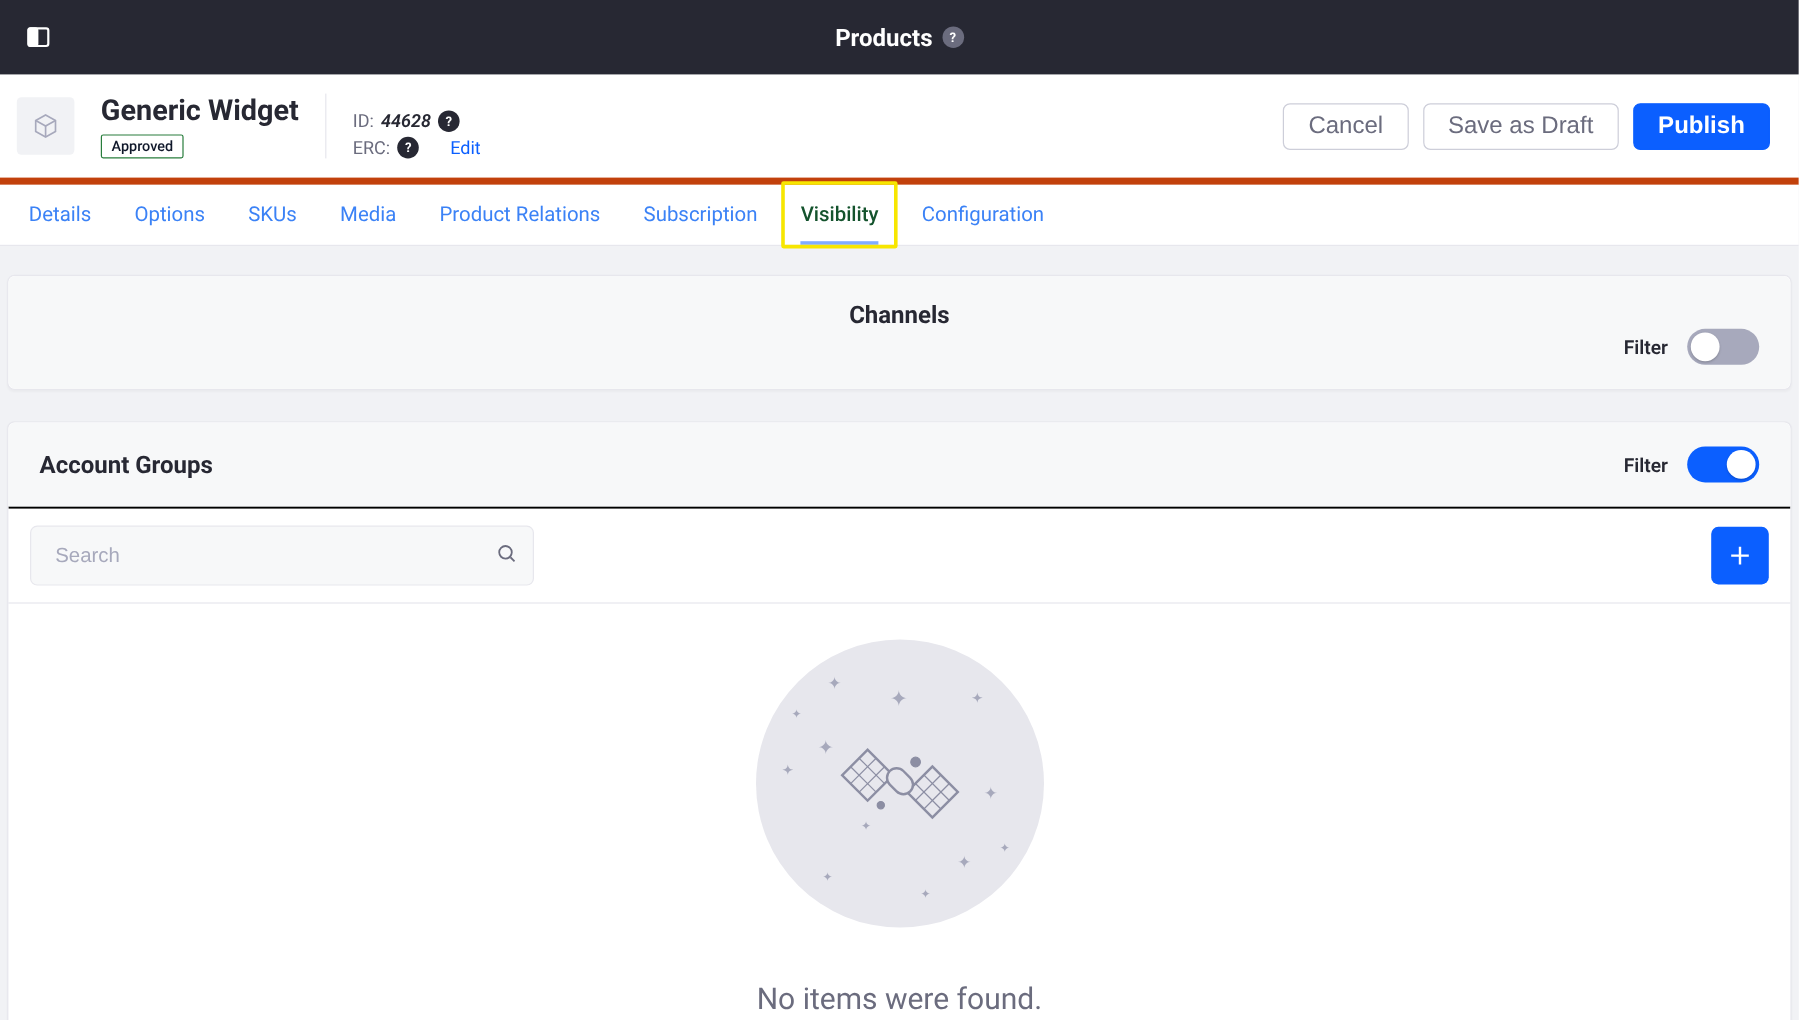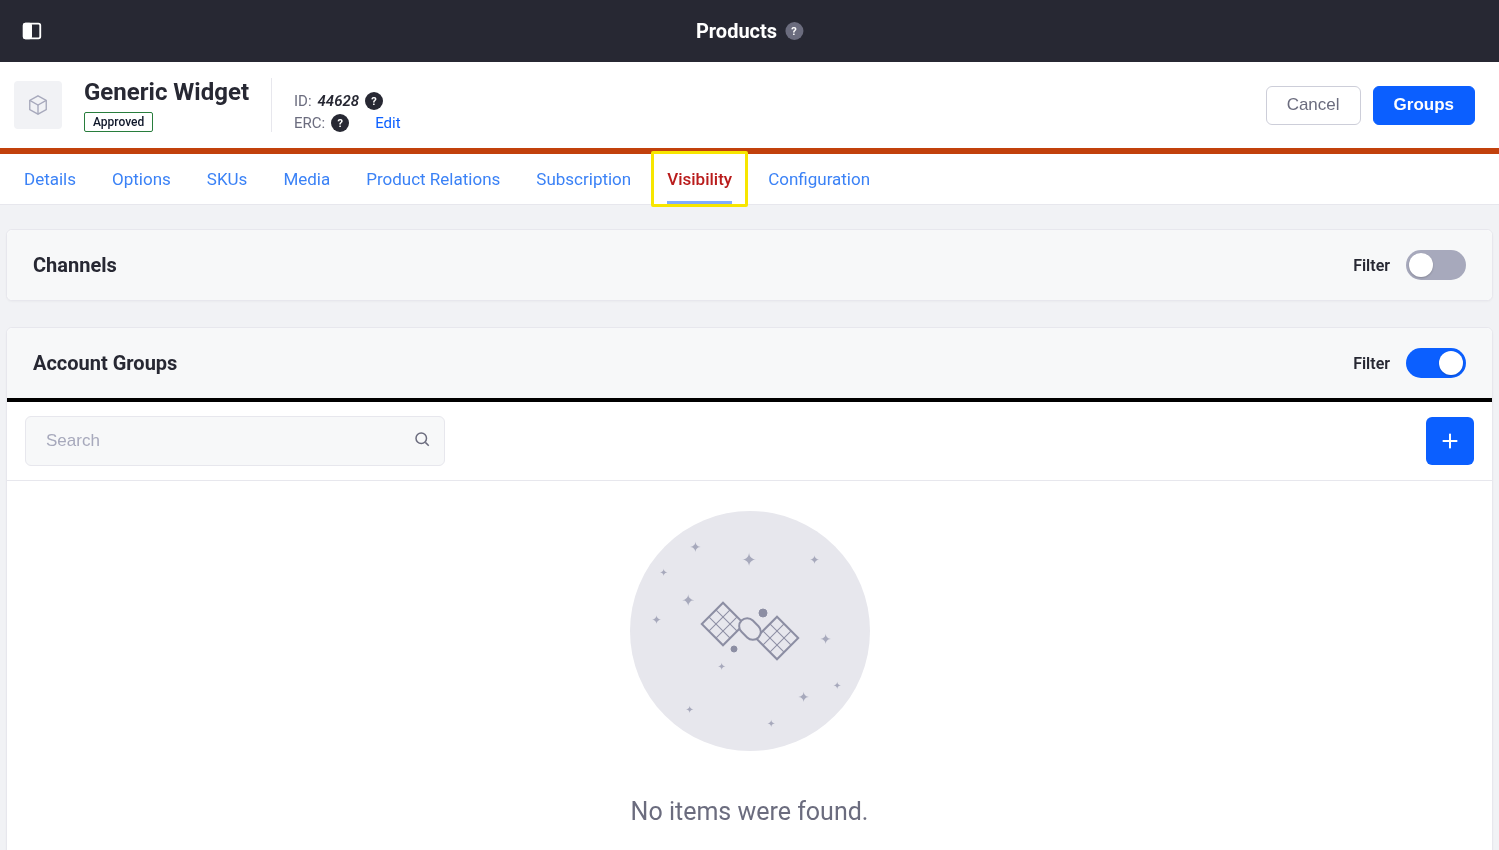--- a/index.html
+++ b/index.html
@@ -83,21 +83,21 @@
   }
   .meta-row { display: flex; align-items: center; gap: 6px; }
   .meta-row .label { color: #6b6c7e; }
   .meta-row .value { font-weight: 600; font-style: italic; }
   .edit-link { color: #0b5fff; cursor: pointer; font-size: 15px; }
   .header-actions { margin-left: auto; display: flex; gap: 12px; }
   .btn {
     height: 39px;
     padding: 0 20px;
     border-radius: 6px;
-    font-size: 17px;
+    font-size: 20px;
     font-weight: 500;
     border: 1px solid #cdced9;
     background: #fff;
     color: #6b6c7e;
     cursor: pointer;
     display: flex; align-items: center; justify-content: center;
   }
   .btn.primary { background: #0b5fff; color: #fff; border-color: #0b5fff; font-weight: 600; }
   
   .tabs {
@@ -108,21 +108,21 @@
     border-bottom: 1px solid #e7e7ed;
   }
   .tab {
     padding: 15px 0;
     font-size: 17px;
     color: #3b82f6;
     cursor: pointer;
     position: relative;
   }
   .tab.active {
-    color: #b91c1c;
+    color: #14532d;
     font-weight: 500;
   }
   .tab.active::after {
     content: "";
     position: absolute;
     left: 0; right: 0; bottom: 0;
     height: 3px;
     background: #80acff;
   }
   .tab-highlight {
@@ -138,24 +138,24 @@
     border: 1px solid #e7e7ed;
     border-radius: 6px;
     margin-bottom: 26px;
     box-shadow: 0 1px 2px rgba(0,0,0,0.03);
   }
   .panel-header {
     background: #f7f8f9;
     padding: 20px 26px;
     display: flex;
     align-items: center;
-    border-bottom: 4px solid #000000;
+    border-bottom: 2px solid #000000;
     border-radius: 6px 6px 0 0;
   }
-  .panel.collapsed .panel-header { border-bottom: none; border-radius: 6px; }
+  .panel.collapsed .panel-header { border-bottom: none; border-radius: 6px; flex-direction: column; }
   .section-title { font-size: 20px; font-weight: 700; }
   .filter-block { margin-left: auto; display: flex; align-items: center; gap: 16px; }
   .filter-label { font-size: 16px; font-weight: 600; color: #272833; }
   .toggle {
     width: 60px; height: 30px; border-radius: 15px;
     background: #a7a9bc; position: relative; cursor: pointer;
   }
   .toggle .knob {
     width: 24px; height: 24px; border-radius: 50%;
     background: #fff; position: absolute; top: 3px; left: 3px;
@@ -253,21 +253,22 @@
     </div>
     <div class="meta-row">
       <span class="label">ERC:</span>
       <span class="help-badge dark">?</span>
       <span style="width:14px"></span>
       <span class="edit-link">Edit</span>
     </div>
   </div>
   <div class="header-actions">
     <button class="btn">Cancel</button>
-    <button class="btn primary">Groups</button>
+    <button class="btn">Save as Draft</button>
+    <button class="btn primary">Publish</button>
   </div>
 </div>
 
 <div class="tabs-wrap">
   <div class="tabs" id="tabs-container">
       <div class="tab">Details</div>
       <div class="tab">Options</div>
       <div class="tab">SKUs</div>
       <div class="tab">Media</div>
       <div class="tab">Product Relations</div>

